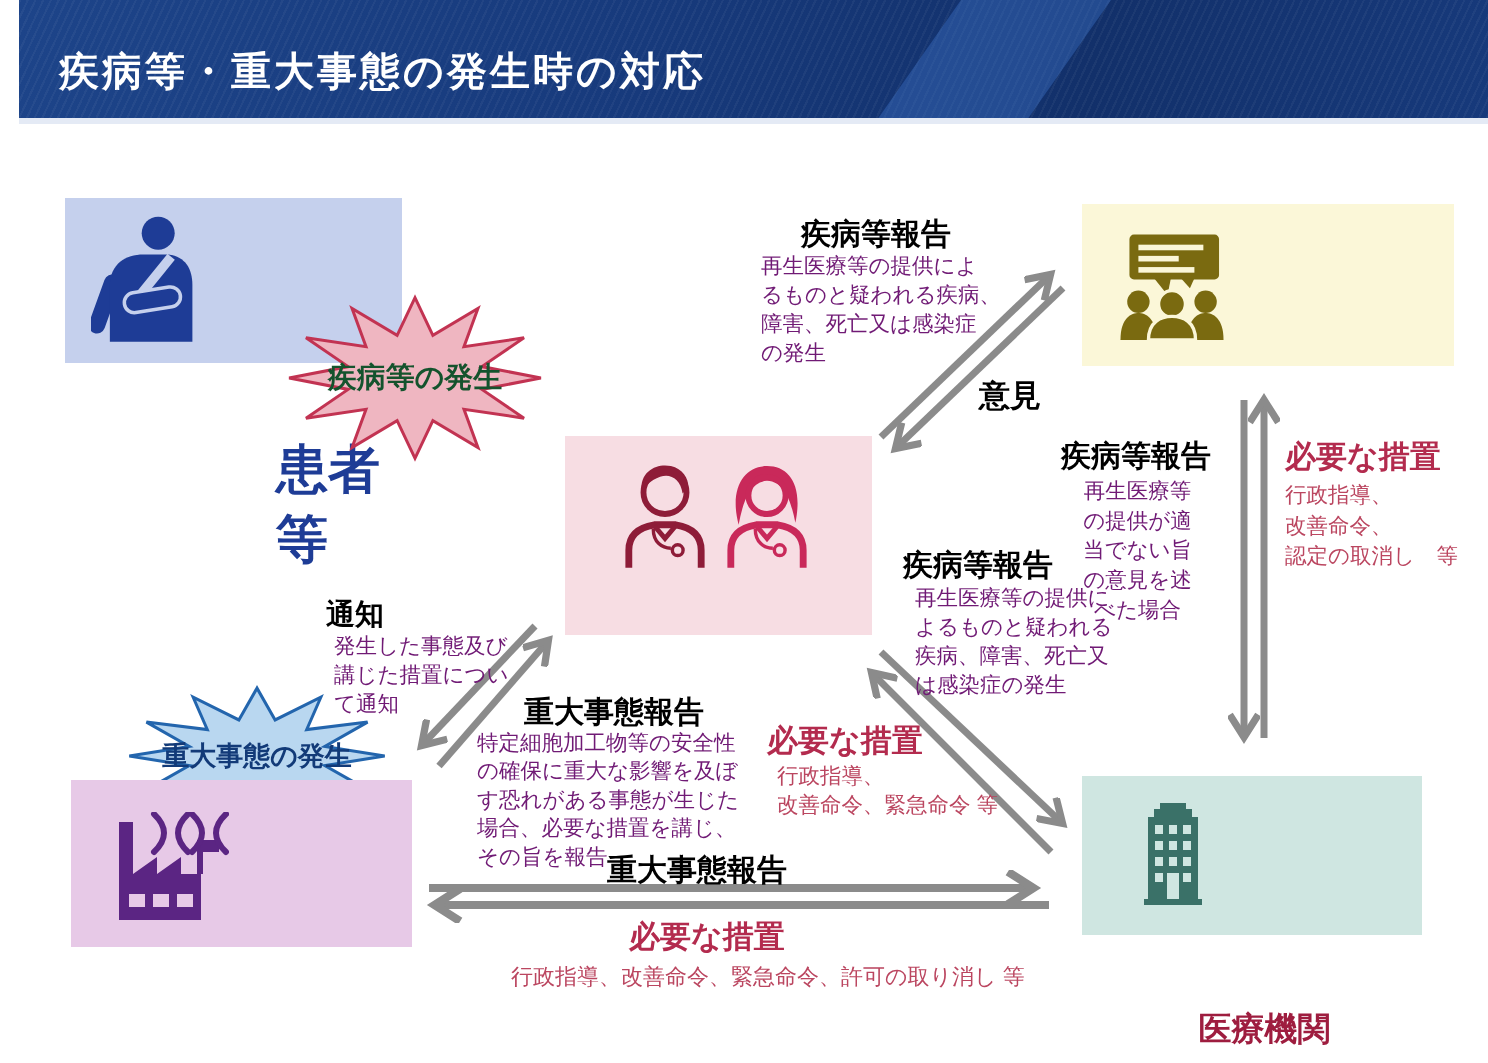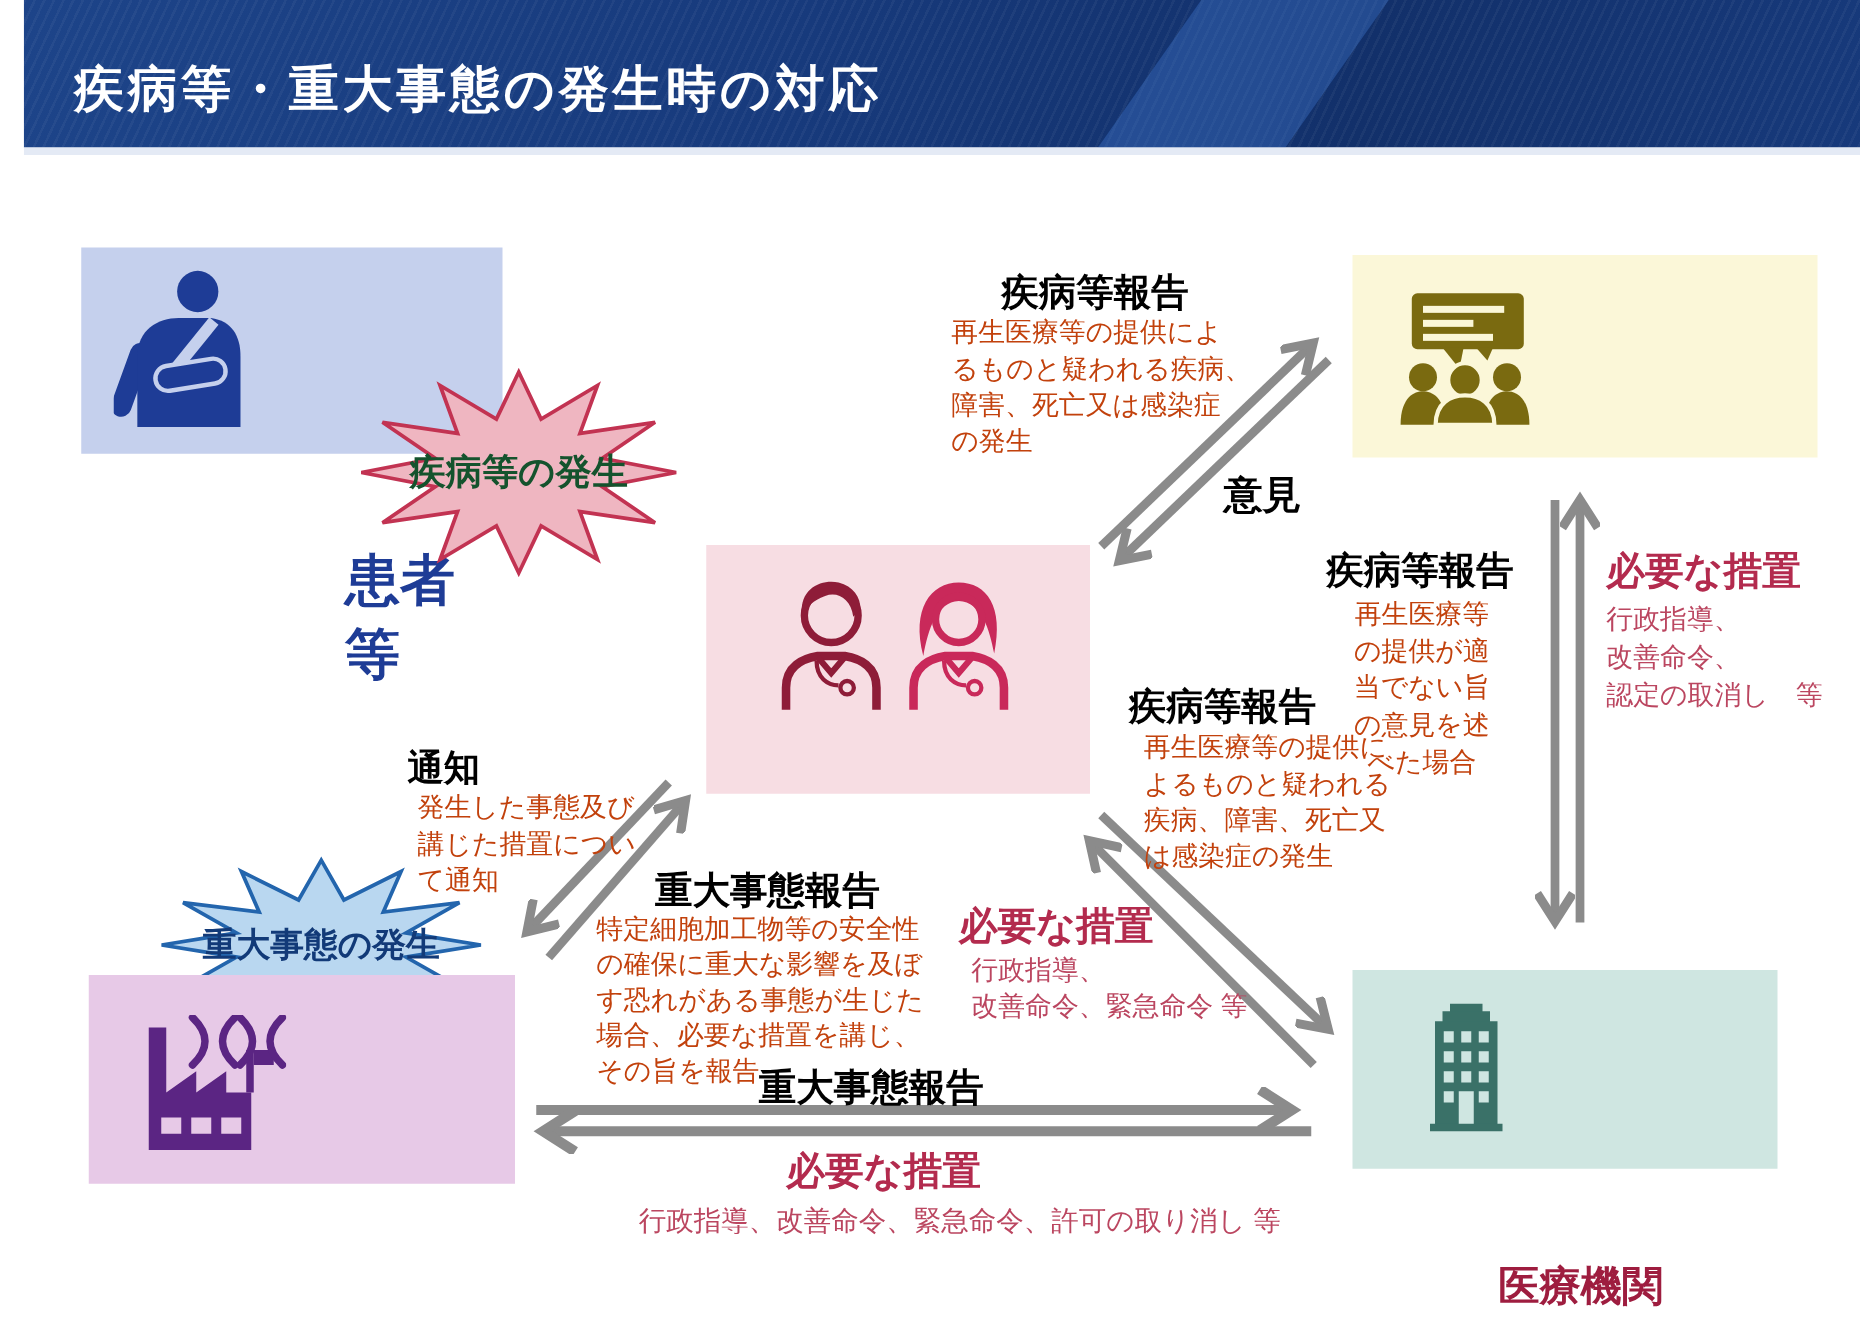--- a/index.html
+++ b/index.html
@@ -20,37 +20,37 @@
   .header-strip{left:0;top:118px;width:1488px;height:6px;background:#e4eaf5;}
 
   
   .node{position:absolute;}
   .patients{left:46px;top:198px;width:337px;height:165px;background:#c5d0ed;}
   .committee{left:1063px;top:204px;width:372px;height:162px;background:#fbf7d8;}
   .medical{left:546px;top:436px;width:307px;height:199px;background:#f7dde3;}
   .factory{left:52px;top:780px;width:341px;height:167px;background:#e7c9e7;}
   .ministry{left:1063px;top:776px;width:340px;height:159px;background:#cfe6e1;}
 
-  .patients-label{left:211px;top:237px;font-size:44px;font-weight:bold;color:#1e3c96;}
+  .patients-label{left:211px;top:237px;font-size:52px;font-weight:bold;color:#1e3c96;}
   .medical-label{left:546px;top:571px;width:307px;text-align:center;font-size:33px;
     font-weight:bold;color:#9e1d3f;}
 
   
   .burst{position:absolute;}
   .burst svg{position:absolute;left:0;top:0;width:100%;height:100%;}
   .burst .burst-label{position:absolute;left:0;top:0;width:100%;height:100%;
     display:flex;align-items:center;justify-content:center;font-weight:bold;}
   .burst-disease{left:255px;top:288px;width:282px;height:180px;}
   .burst-disease .burst-label{color:#14532d;font-size:29px;}
   .burst-serious{left:95px;top:680px;width:286px;height:152px;}
   .burst-serious .burst-label{color:#123a78;font-size:27px;}
 
   
   .ft{position:absolute;font-weight:bold;color:#000000;white-space:nowrap;}
-  .fd{position:absolute;color:#c2410c;font-size:21.5px;line-height:1.35;white-space:pre-line;}
+  .fd{position:absolute;color:#701a75;font-size:21.5px;line-height:1.35;white-space:pre-line;}
   .crimson{color:#b32b4e;}
   .crimson-desc{color:#bb4660;}
 
   .report-top-title{left:742px;top:214px;width:230px;text-align:center;font-size:30px;}
   .report-top-desc{left:742px;top:252px;}
   .opinion-title{left:960px;top:375px;font-size:31px;}
   .report-right-title{left:1042px;top:436px;font-size:30px;}
   .report-right-desc{left:1064px;top:477px;line-height:1.38;text-align:center;}
   .measures-right-title{left:1266px;top:436px;font-size:31px;}
   .measures-right-desc{left:1266px;top:480px;line-height:1.42;}

